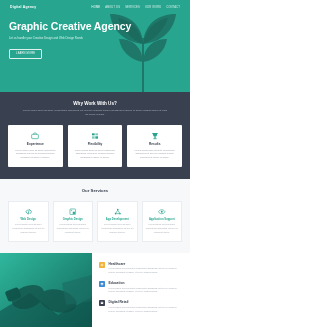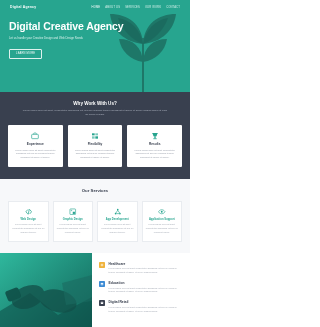--- a/index.html
+++ b/index.html
@@ -106,21 +106,21 @@
       <nav class="nav">
         <span class="active">HOME</span>
         <span>ABOUT US</span>
         <span>SERVICES</span>
         <span>OUR WORK</span>
         <span>CONTACT</span>
       </nav>
     </div>
 
     <div class="hero-body">
-      <h1 class="hero-title">Digital Creative Agency</h1>
+      <h1 class="hero-title">Graphic Creative Agency</h1>
       <p class="hero-sub">Let us handle your Creative Design and Web Design Needs</p>
       <a class="hero-btn">LEARN MORE</a>
     </div>
   </section>
 
   <section class="why">
     <h2 class="why-title">Why Work With Us?</h2>
     <p class="why-sub">Lorem ipsum dolor sit amet, consectetur adipiscing elit, sed do eiusmod tempor incididunt ut labore et dolore magna aliqua ut enim ad minim veniam.</p>
 
     <div class="cards">

